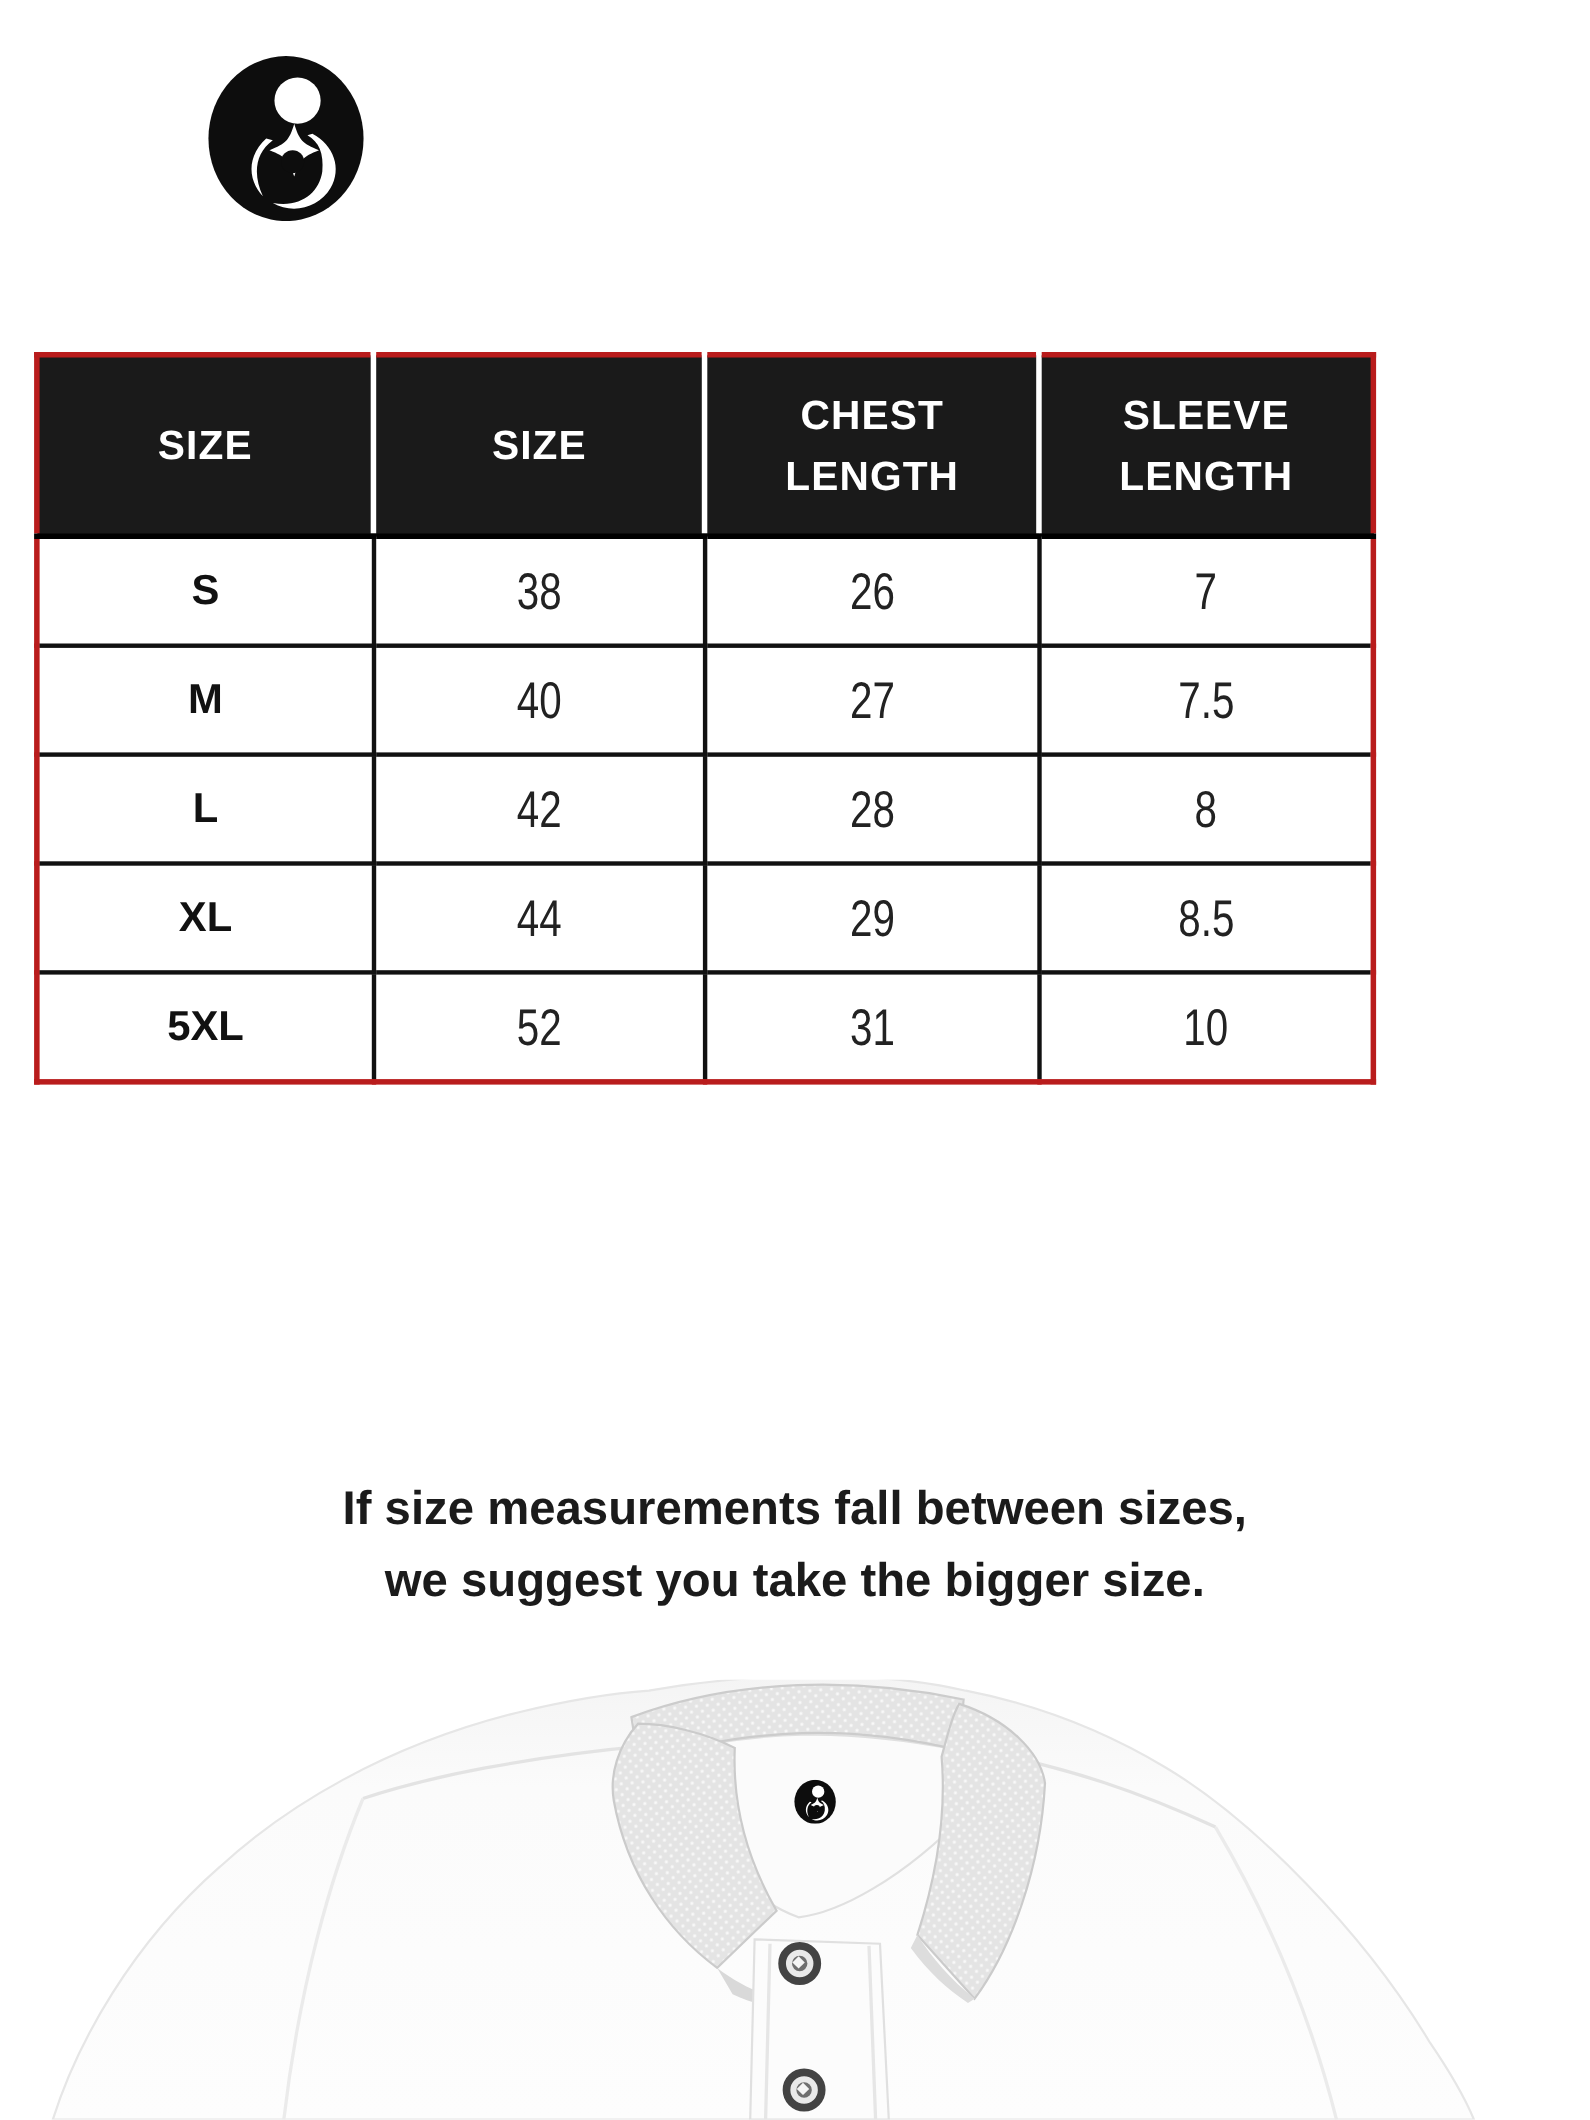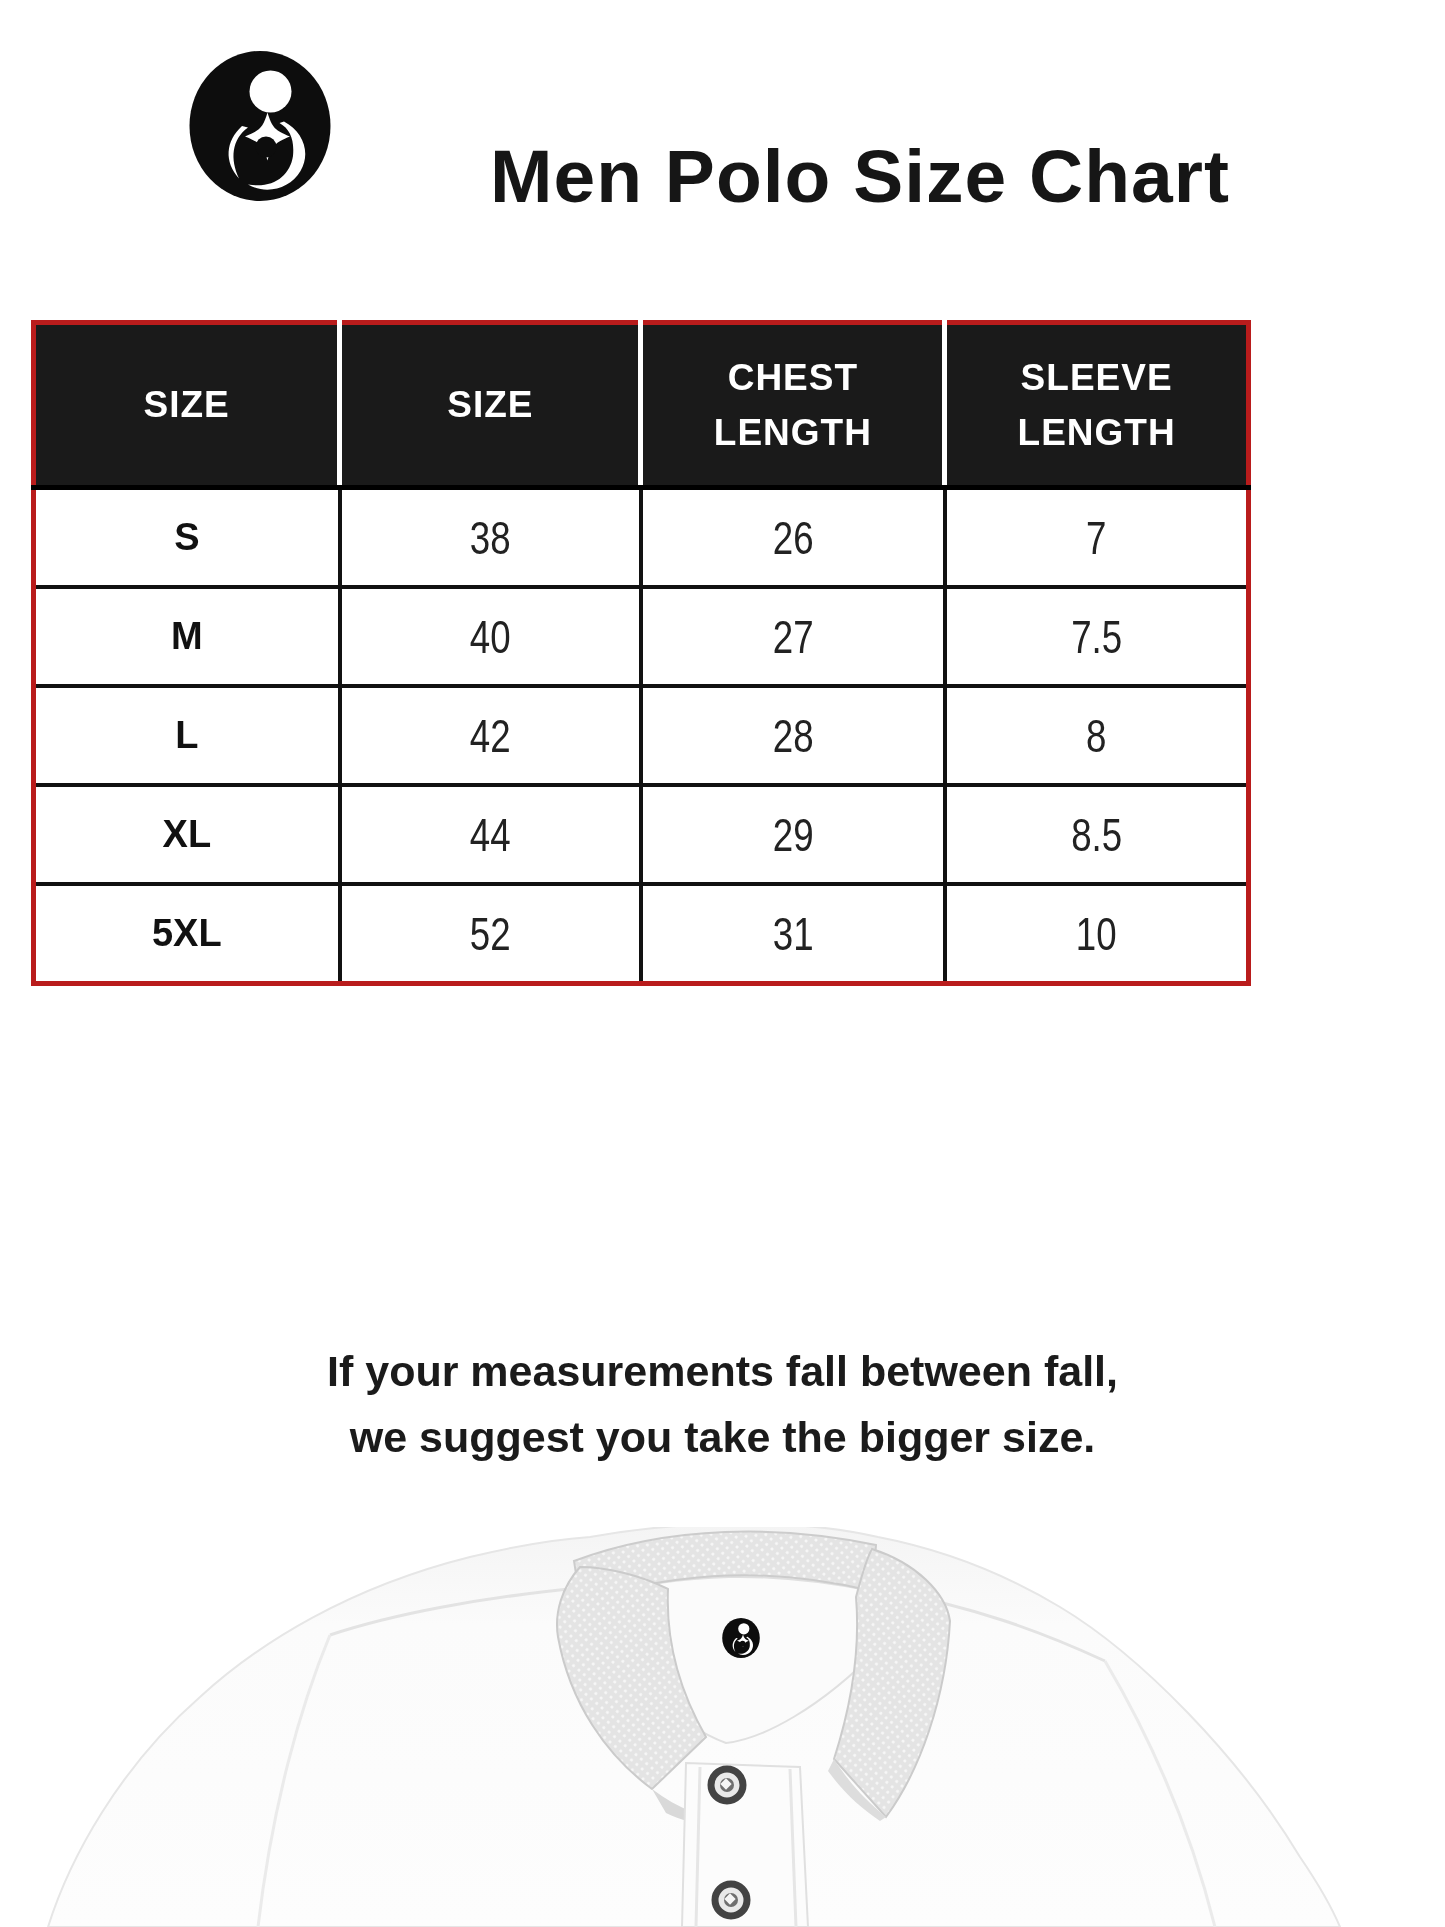--- a/index.html
+++ b/index.html
@@ -86,21 +86,20 @@
       <path d="M66 47 C79 54 84 68 77 80 C70 92 54 96 42 89 C59 92 70 83 72 70 C73 59 70 52 63 48 Z" fill="#ffffff"></path>
     </symbol>
   </defs>
 </svg>
 
 <div class="page">
 
   <svg class="logo" viewBox="0 0 100 100">
     <use href="#brandmark"></use>
   </svg>
-  <h1 class="title">Men Polo Size Chart</h1>
 
   <table class="size-table">
     <colgroup>
         <col style="width:25.2%">
         <col style="width:24.8%">
         <col style="width:25%">
         <col style="width:25%">
       </colgroup>
     <thead>
       <tr>
@@ -138,21 +137,21 @@
       <tr>
         <td class="size-cell">5XL</td>
         <td><span class="num">52</span></td>
         <td><span class="num">31</span></td>
         <td><span class="num">10</span></td>
       </tr>
     </tbody>
   </table>
 
   <div class="note">
-    <div>If your measurements fall between fall,</div>
+    <div>If size measurements fall between sizes,</div>
     <div>we suggest you take the bigger size.</div>
   </div>
 
   <svg class="shirt" viewBox="0 0 1445 400">
     <defs>
       <pattern id="knit" width="7" height="7" patternUnits="userSpaceOnUse" patternTransform="rotate(40)">
         <rect width="7" height="7" fill="#e4e4e4"></rect>
         <circle cx="3.5" cy="3.5" r="1.5" fill="#f8f8f8"></circle>
       </pattern>
       <linearGradient id="bodyshade" x1="0" y1="0" x2="0" y2="1">

